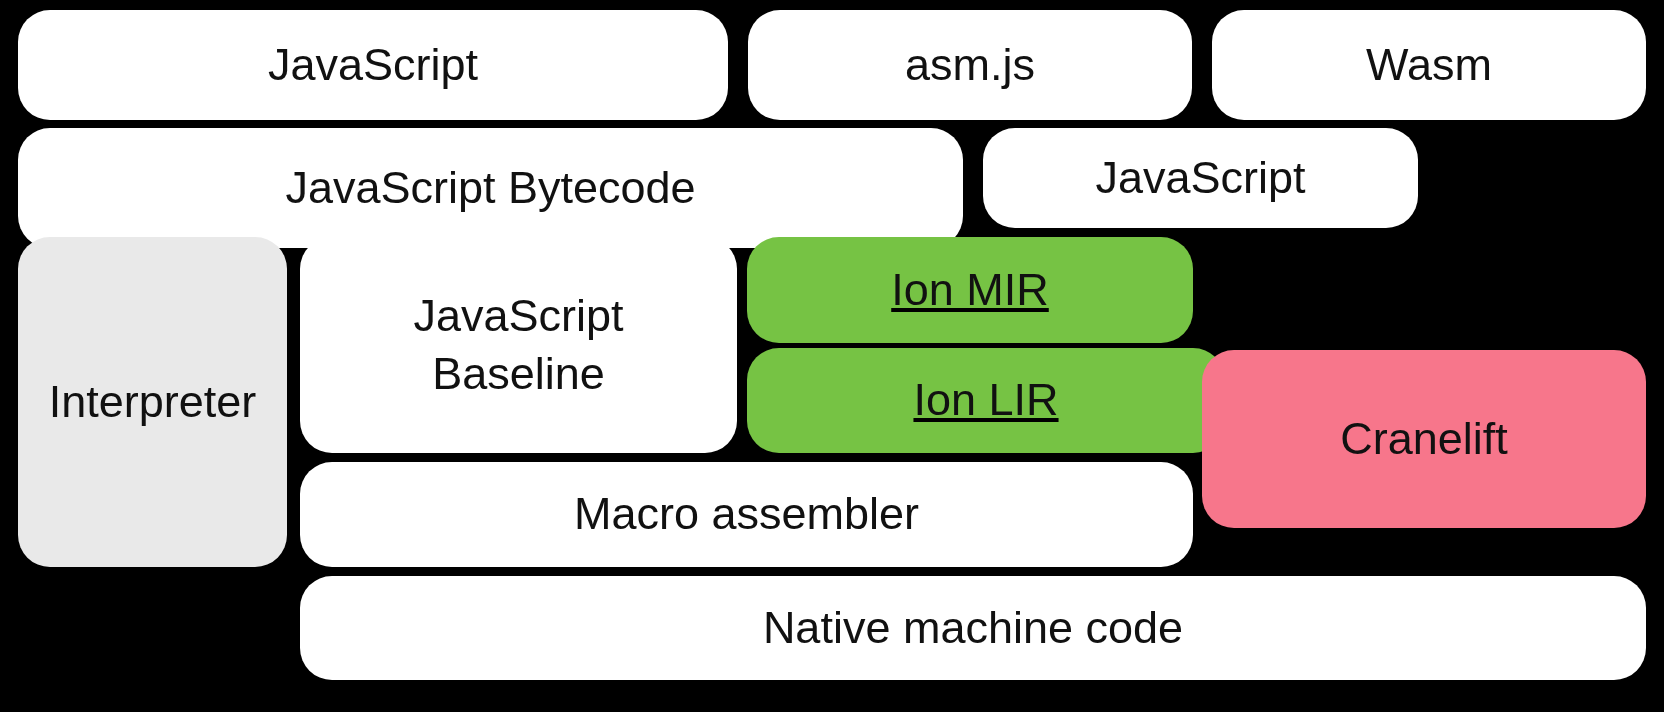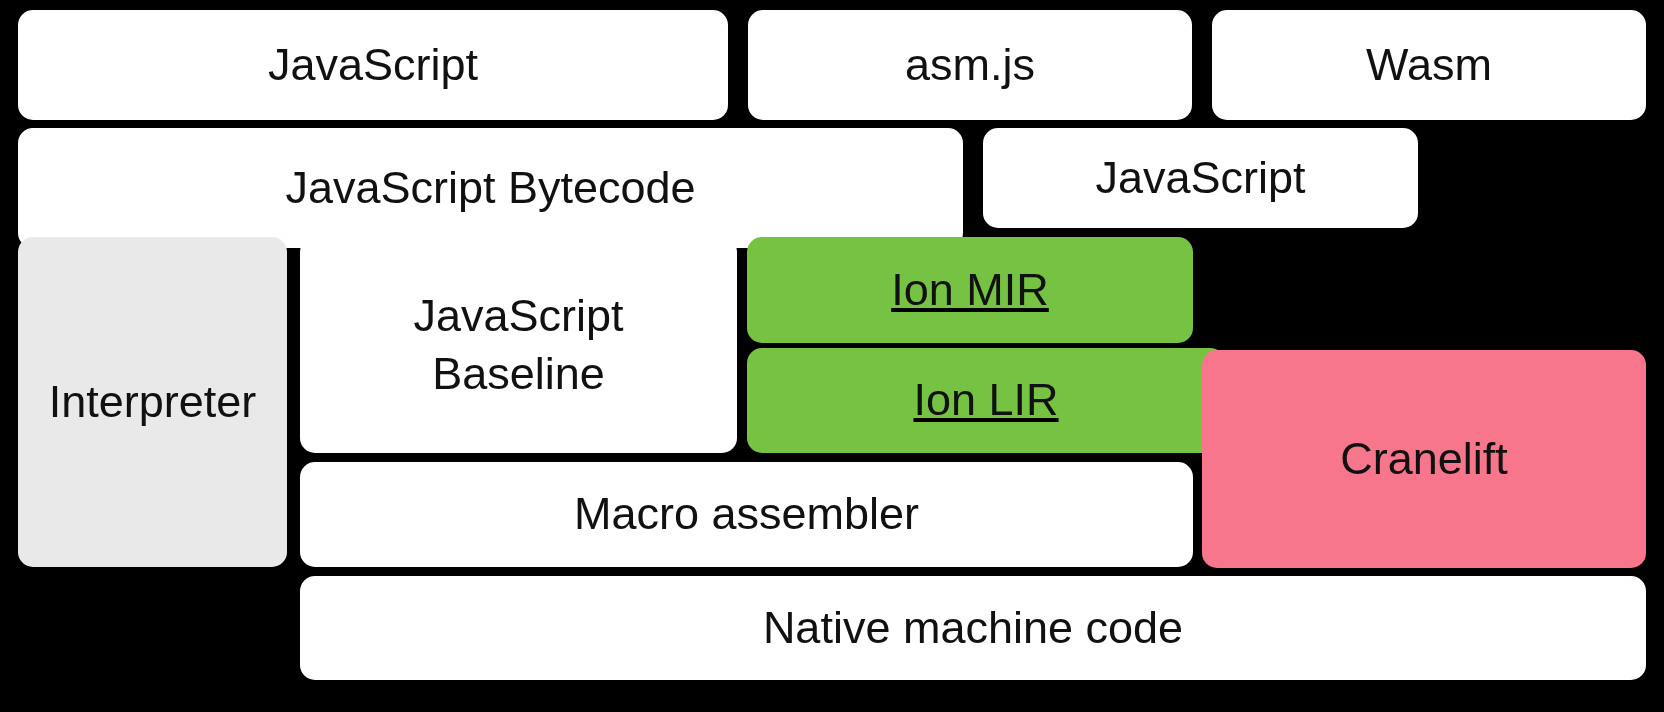--- a/index.html
+++ b/index.html
@@ -10,21 +10,21 @@
   #canvas {
     position: relative;
     width: 1664px;
     height: 712px;
     background: var(--background, #000);
     font-family: "Liberation Sans", sans-serif;
     overflow: hidden;
   }
   .box {
     position: absolute;
-    border-radius: 15px;
+    border-radius: 32px;
     background: var(--box-default, #fff);
     display: flex;
     align-items: center;
     justify-content: center;
     box-sizing: border-box;
   }
   .box .label {
     font-size: 45px;
     line-height: 1.3;
     color: var(--text, #111);
@@ -38,21 +38,21 @@
   
   .b-javascript  { left: 18px;   top: 10px;  width: 710px;  height: 110px; }
   .b-asmjs       { left: 748px;  top: 10px;  width: 444px;  height: 110px; }
   .b-wasm        { left: 1212px; top: 10px;  width: 434px;  height: 110px; }
   .b-bytecode    { left: 18px;   top: 128px; width: 945px;  height: 120px; }
   .b-baldrmonkey { left: 983px;  top: 128px; width: 435px;  height: 100px; }
   .b-interpreter { left: 18px;   top: 237px; width: 269px;  height: 330px; }
   .b-baseline    { left: 300px;  top: 237px; width: 437px;  height: 216px; }
   .b-ionmir      { left: 747px;  top: 237px; width: 446px;  height: 106px; }
   .b-ionlir      { left: 747px;  top: 348px; width: 478px;  height: 105px; }
-  .b-cranelift   { left: 1202px; top: 350px; width: 444px;  height: 218px; }
+  .b-cranelift   { left: 1202px; top: 350px; width: 444px;  height: 178px; }
   .b-macroasm    { left: 300px;  top: 462px; width: 893px;  height: 105px; }
   .b-native      { left: 300px;  top: 576px; width: 1346px; height: 104px; }
 </style>
 </head>
 <body>
 
 <div id="canvas">
 
   <div class="box b-javascript">
     <span class="label">JavaScript</span>

